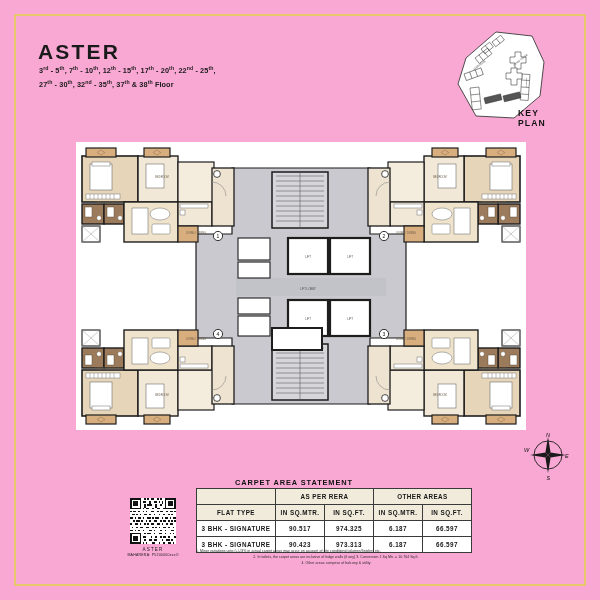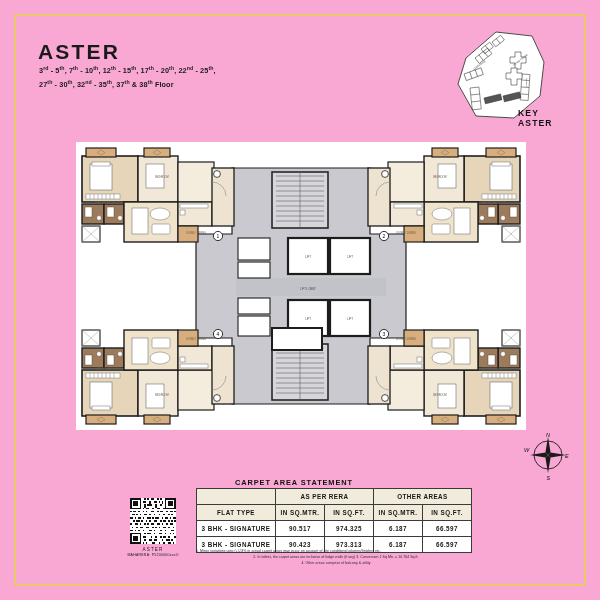--- a/index.html
+++ b/index.html
@@ -111,21 +111,21 @@
             <rect x="0" y="0" width="17" height="6"></rect>
           </g>
       </g>
 
       <g fill="#444" font-size="2.4" font-family="Liberation Sans, sans-serif">
         <text transform="translate(26,48) rotate(-36)">LANDSCAPE</text>
         <text transform="translate(66,44) rotate(-38)">ASTER TOWER</text>
         <text transform="translate(78,56) rotate(90)" font-size="2.2">PODIUM</text>
       </g>
     </svg>
-    <div id="keyplan-label">KEY ASTER</div>
+    <div id="keyplan-label">KEY PLAN</div>
   </div>
 
   <div id="compass">
     <svg width="56" height="58" viewBox="0 0 56 58">
       <circle cx="28" cy="30" r="14" fill="none" stroke="#1a1a1a" stroke-width="0.9"></circle>
       <g fill="#1a1a1a">
         <polygon points="28,12 30.6,27.4 28,30 25.4,27.4"></polygon>
         <polygon points="28,48 30.6,32.6 28,30 25.4,32.6"></polygon>
         <polygon points="10,30 25.4,32.6 28,30 25.4,27.4"></polygon>
         <polygon points="46,30 30.6,27.4 28,30 30.6,32.6"></polygon>

